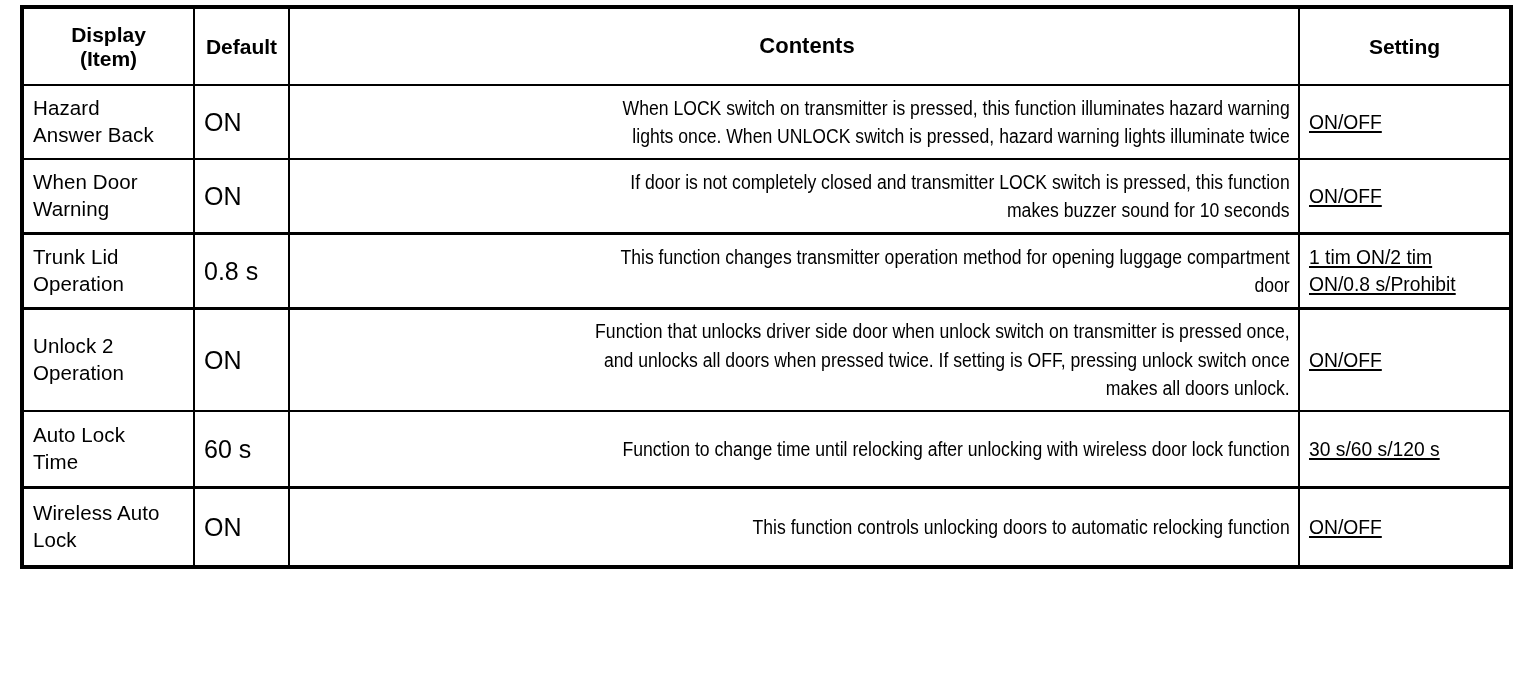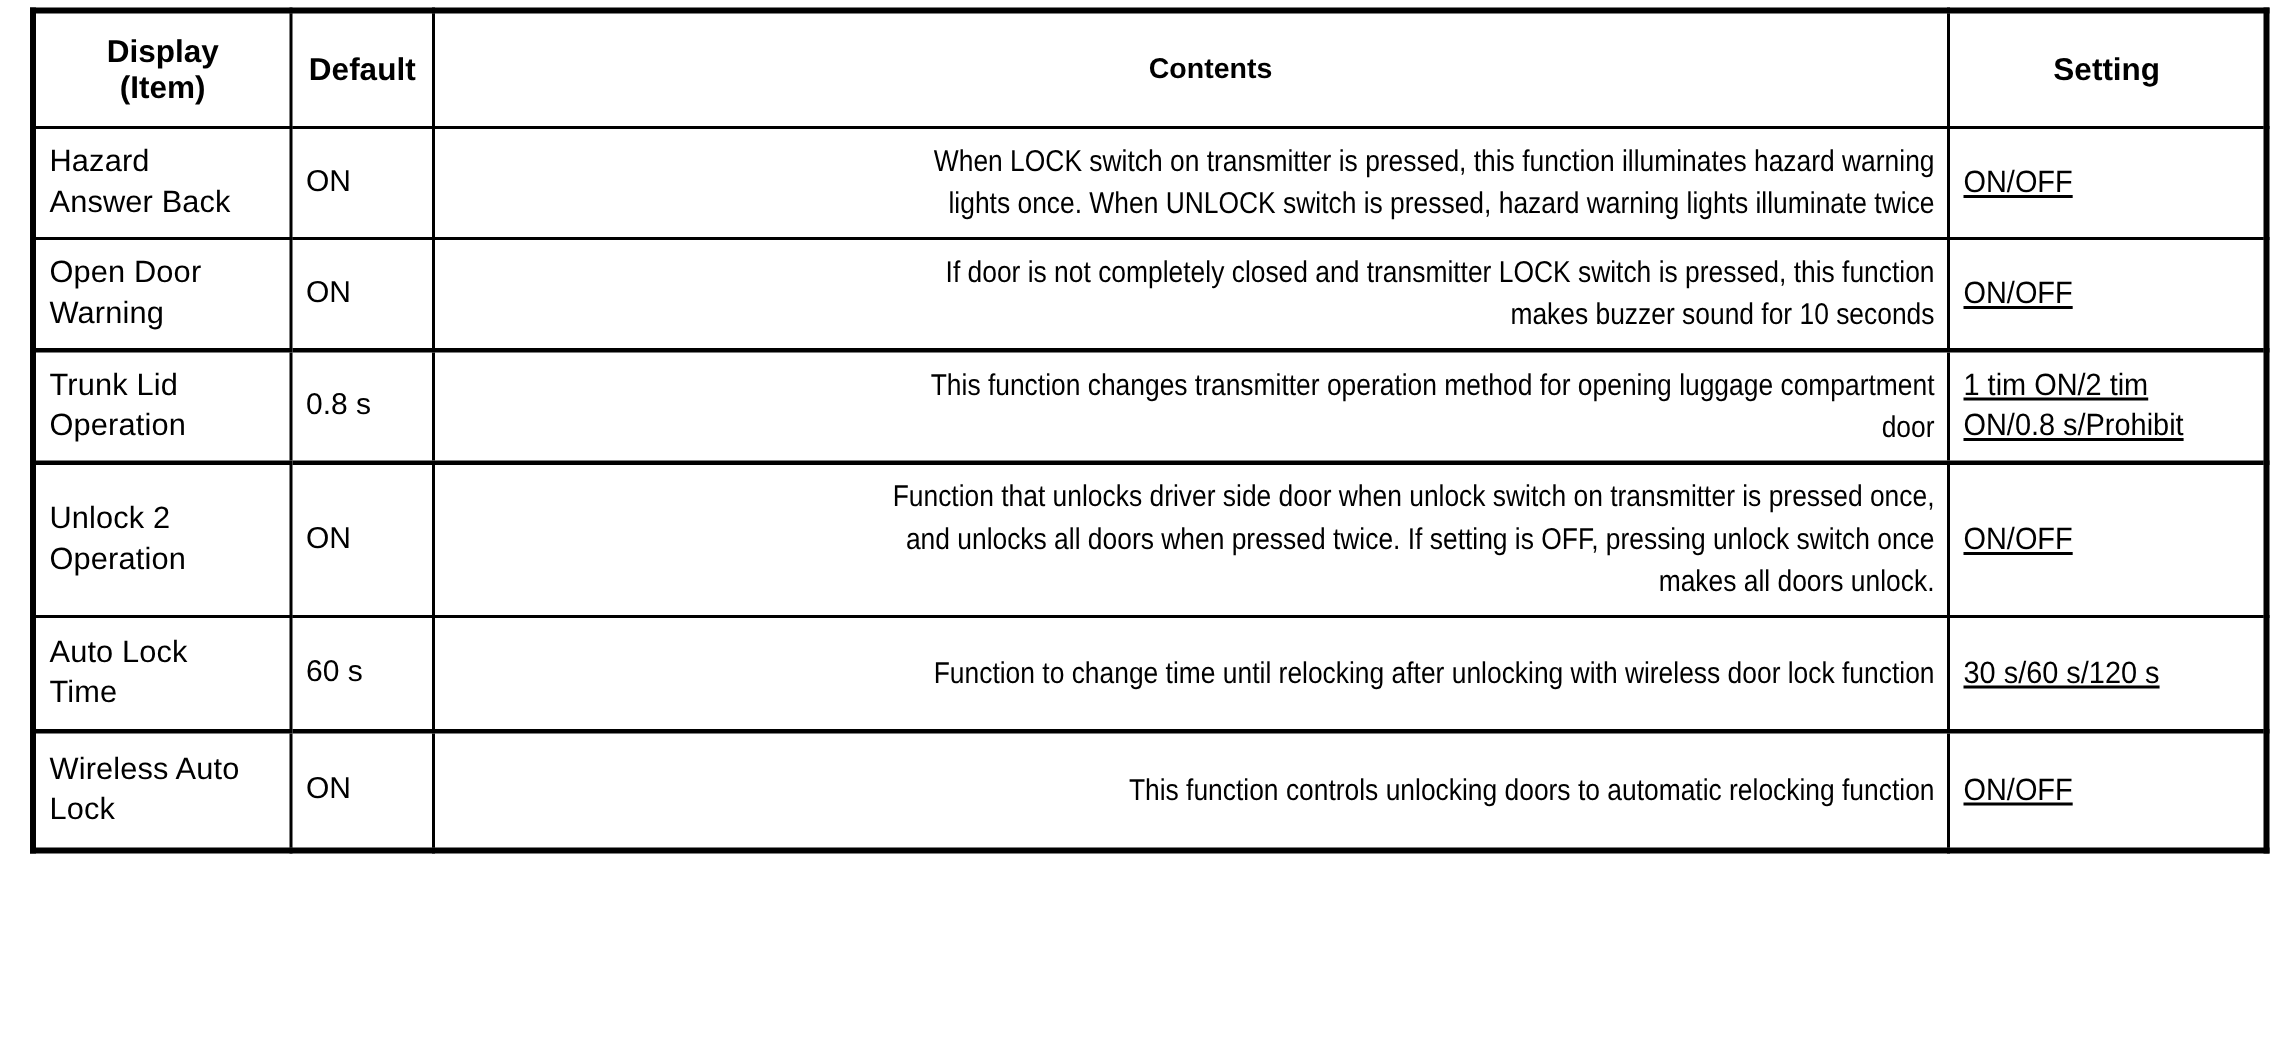--- a/index.html
+++ b/index.html
@@ -56,21 +56,21 @@
     text-align: center;
     vertical-align: middle;
     height: 71px;
     padding: 2px 6px;
     font-size: 21px;
     line-height: 1.12;
     border-bottom: 4px solid #000000;
   }
   thead th.h-item { font-size: 21px; }
   thead th.h-default { font-size: 21px; }
-  thead th.h-contents { font-size: 19px; padding-left: 32px; }
+  thead th.h-contents { font-size: 22px; padding-left: 32px; }
   thead th.h-setting { font-size: 21px; }
 
   .hdr-l1 { display: block; }
   .hdr-l2 { display: block; }
 
   
   tbody td {
     vertical-align: middle;
     padding: 3px 8px 3px 9px;
     font-size: 20.5px;
@@ -78,21 +78,21 @@
   }
 
   tbody td.cell-item {
     font-family: "Liberation Sans", sans-serif;
     font-size: 20.5px;
     letter-spacing: 0.1px;
     line-height: 1.3;
   }
   tbody td.cell-default {
     font-family: "Liberation Sans", sans-serif;
-    font-size: 20px;
+    font-size: 25px;
   }
   tbody td.cell-contents {
     font-family: "Liberation Sans Narrow", "Liberation Sans", sans-serif;
     font-size: 20px;
     transform-origin: left center;
     line-height: 1.42;
     text-align: right;
   }
   tbody td.cell-contents .squeeze {
     display: block;
@@ -166,21 +166,21 @@
           <span class="squeeze">lights once. When UNLOCK switch is pressed, hazard warning lights illuminate twice</span>
         </td>
         <td class="cell-setting">
           <span class="squeeze-s">ON/OFF</span>
         </td>
       </tr>
 
 
       <tr class="r2">
         <td class="cell-item">
-          <span class="hdr-l1">Open Door</span>
+          <span class="hdr-l1">When Door</span>
           <span class="hdr-l2">Warning</span>
         </td>
         <td class="cell-default">ON</td>
         <td class="cell-contents">
           <span class="squeeze">If door is not completely closed and transmitter LOCK switch is pressed, this function</span>
           <span class="squeeze">makes buzzer sound for 10 seconds</span>
         </td>
         <td class="cell-setting">
           <span class="squeeze-s">ON/OFF</span>
         </td>

